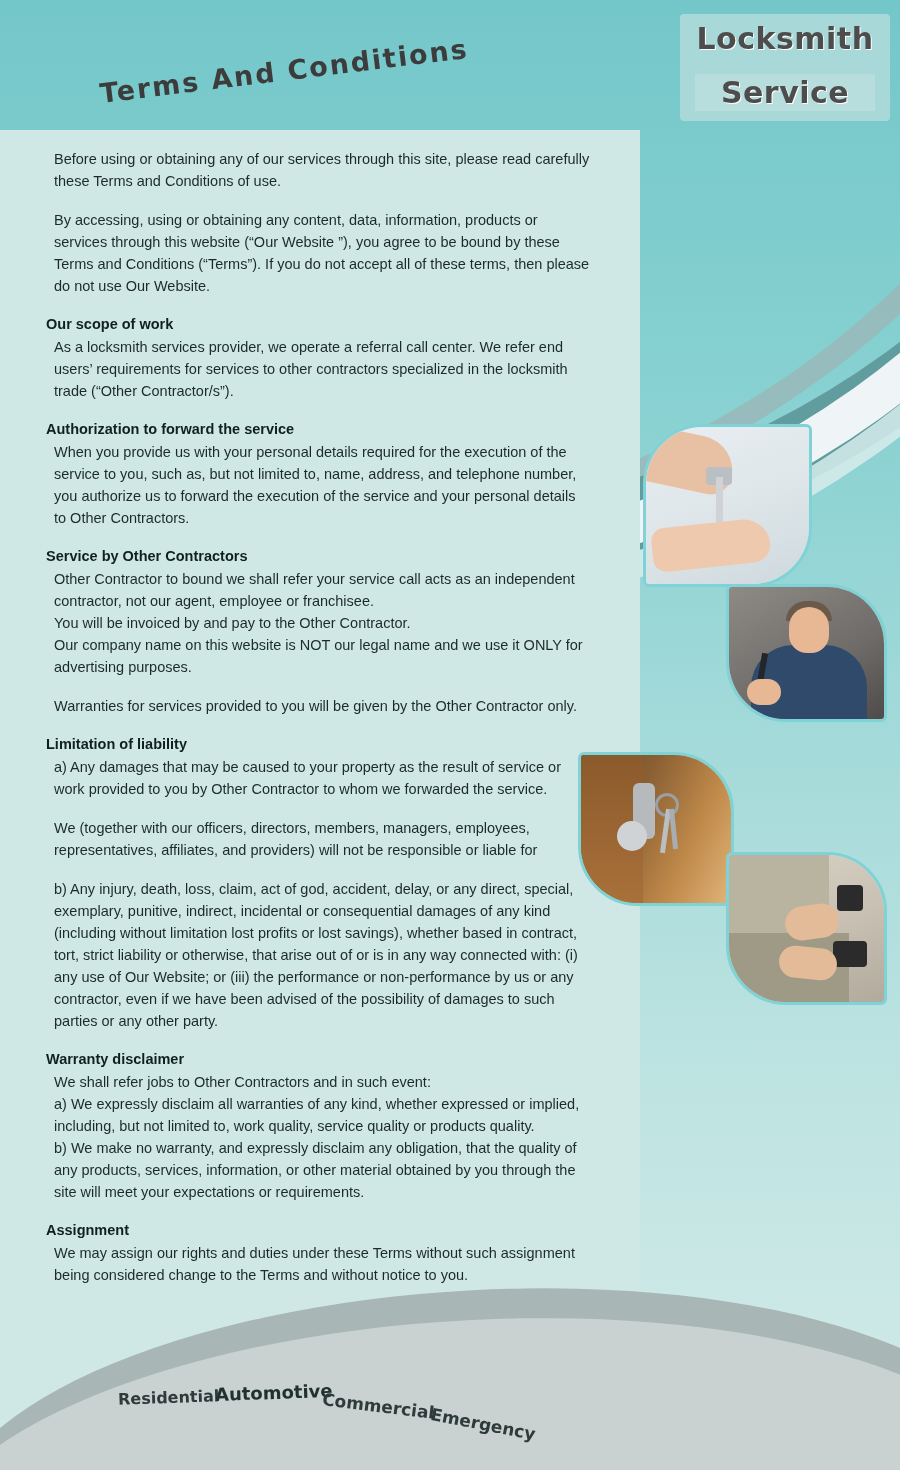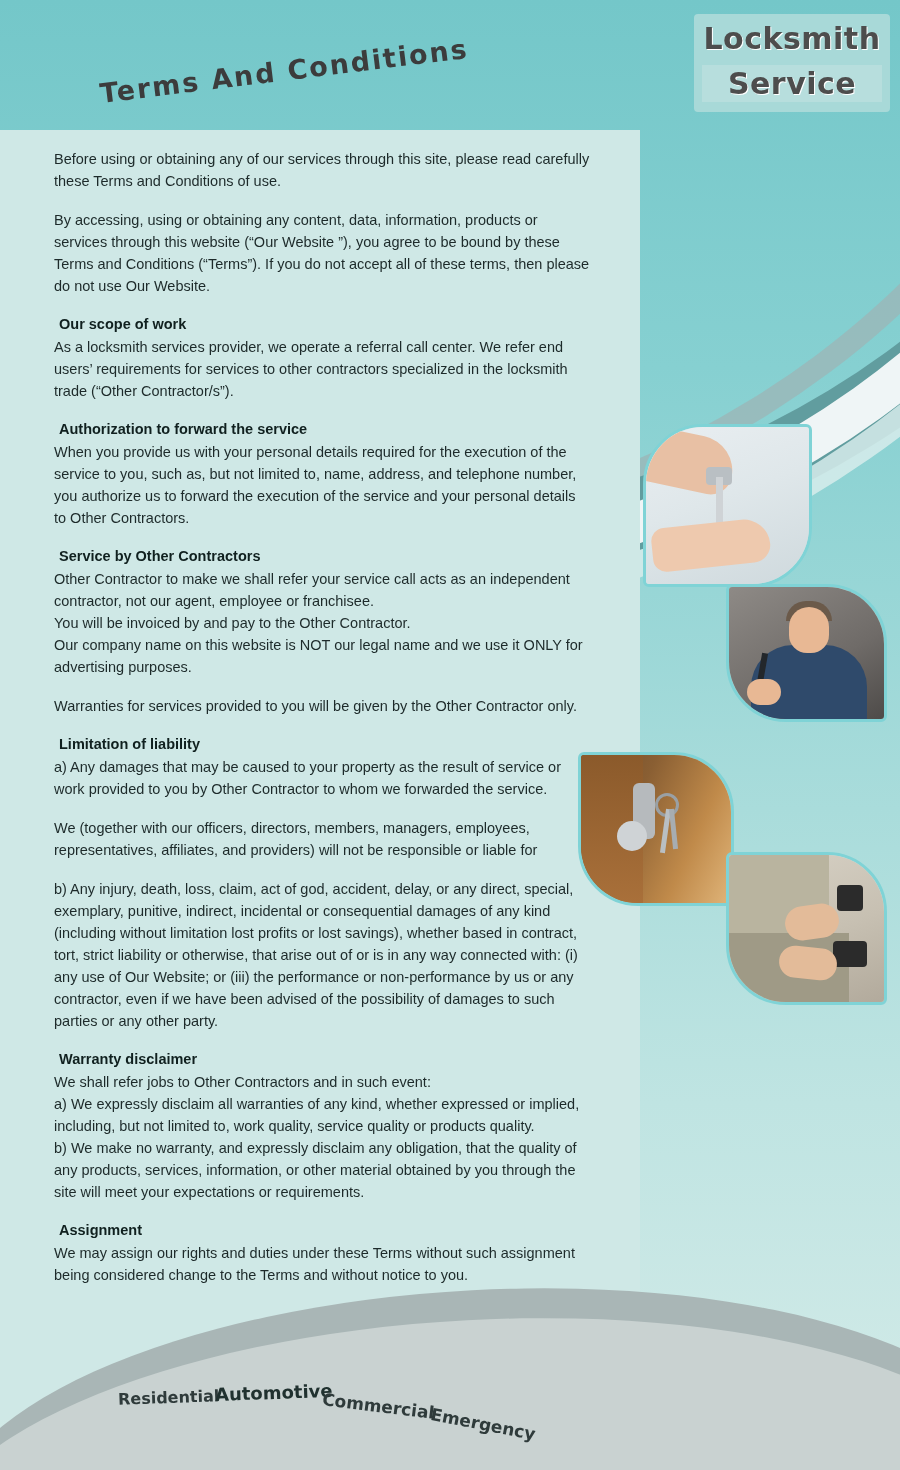--- a/index.html
+++ b/index.html
@@ -78,36 +78,36 @@
 
   
   .brand {
     position: absolute;
     right: 10px;
     top: 14px;
     width: 180px;
     text-align: center;
     background: #a8d9d8;
     border-radius: 4px;
-    padding: 6px 8px 10px;
+    padding: 6px 15px 10px;
     box-shadow: 0 0 0 0 rgba(0,0,0,0);
   }
   .brand-line {
     font-family: "DejaVu Sans", sans-serif;
     font-weight: bold;
     color: #4d4d4d;
     font-size: 30px;
     letter-spacing: 0.5px;
     line-height: 1.25;
     text-shadow: 1px 1px 0 #ffffff;
   }
   .brand-line.second {
     background: #b7dedd;
     display: block;
-    margin-top: 7px;
+    margin-top: 16px;
   }
 
   .doc-title {
     position: absolute;
     left: 100px;
     top: 78px;
     font-family: "DejaVu Sans", sans-serif;
     font-weight: bold;
     font-size: 27px;
     color: #3c3c3c;
@@ -127,21 +127,21 @@
     font-size: 14.5px;
     line-height: 22px;
   }
   .content p {
     margin: 0 0 17px 12px;
   }
   .content p.tight {
     margin-bottom: 0;
   }
   .content h3 {
-    margin: 0 0 1px 17px;
+    margin: 0 0 1px 4px;
     font-size: 14.5px;
     font-weight: bold;
     line-height: 21px;
     color: #10201f;
   }
 
   
   .photo {
     position: absolute;
     overflow: hidden;
@@ -253,21 +253,21 @@
     <p>Before using or obtaining any of our services through this site, please read carefully these Terms and Conditions of use.</p>
     <p>By accessing, using or obtaining any content, data, information, products or services through this website (“Our Website ”), you agree to be bound by these Terms and Conditions (“Terms”). If you do not accept all of these terms, then please do not use Our Website.</p>
 
     <h3>Our scope of work</h3>
     <p>As a locksmith services provider, we operate a referral call center. We refer end users’ requirements for services to other contractors specialized in the locksmith trade (“Other Contractor/s”).</p>
 
     <h3>Authorization to forward the service</h3>
     <p>When you provide us with your personal details required for the execution of the service to you, such as, but not limited to, name, address, and telephone number, you authorize us to forward the execution of the service and your personal details to Other Contractors.</p>
 
     <h3>Service by Other Contractors</h3>
-    <p class="tight">Other Contractor to make we shall refer your service call acts as an independent contractor, not our agent, employee or franchisee.</p>
+    <p class="tight">Other Contractor to bound we shall refer your service call acts as an independent contractor, not our agent, employee or franchisee.</p>
     <p class="tight">You will be invoiced by and pay to the Other Contractor.</p>
     <p>Our company name on this website is NOT our legal name and we use it ONLY for advertising purposes.</p>
     <p>Warranties for services provided to you will be given by the Other Contractor only.</p>
 
     <h3>Limitation of liability</h3>
     <p>a) Any damages that may be caused to your property as the result of service or work provided to you by Other Contractor to whom we forwarded the service.</p>
     <p>We (together with our officers, directors, members, managers, employees, representatives, affiliates, and providers) will not be responsible or liable for</p>
     <p>b) Any injury, death, loss, claim, act of god, accident, delay, or any direct, special, exemplary, punitive, indirect, incidental or consequential damages of any kind (including without limitation lost profits or lost savings), whether based in contract, tort, strict liability or otherwise, that arise out of or is in any way connected with: (i) any use of Our Website; or (iii) the performance or non-performance by us or any contractor, even if we have been advised of the possibility of damages to such parties or any other party.</p>
 
     <h3>Warranty disclaimer</h3>

